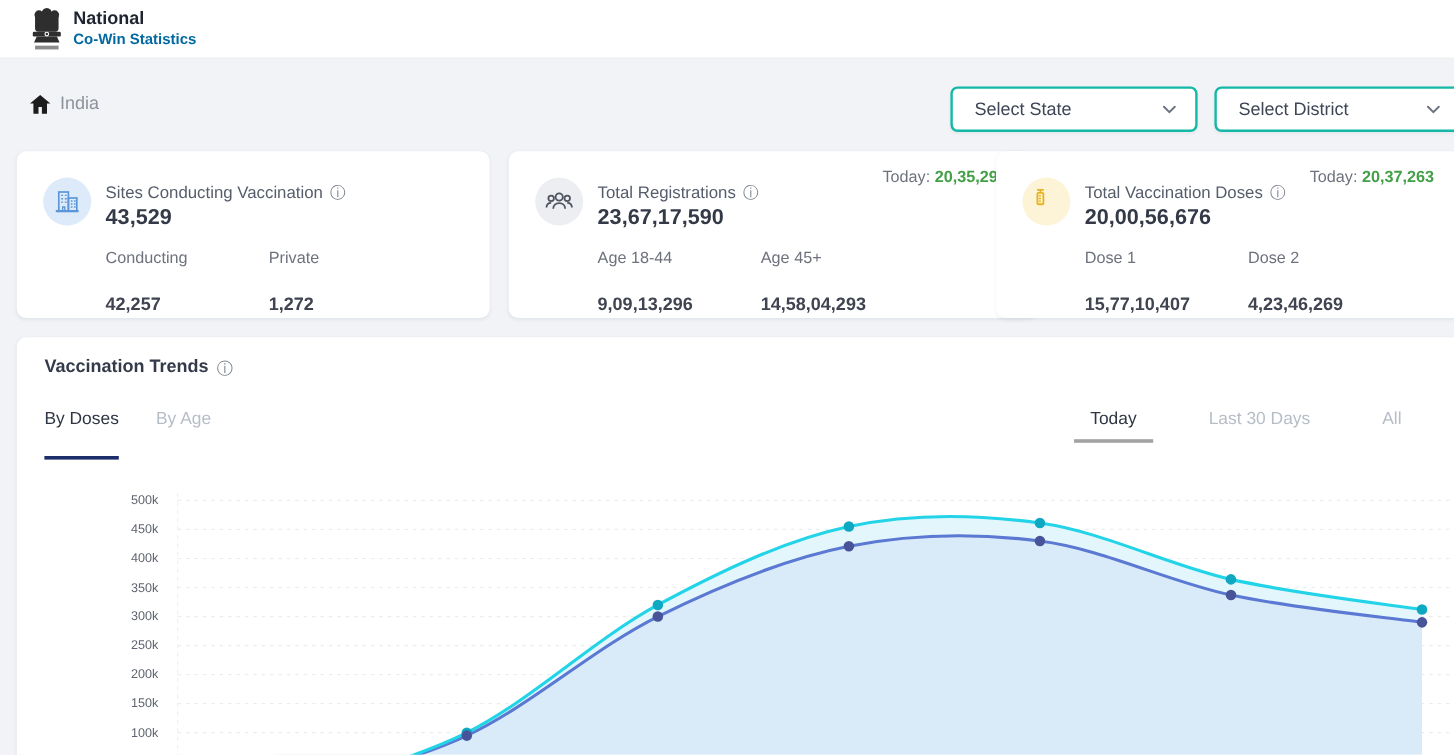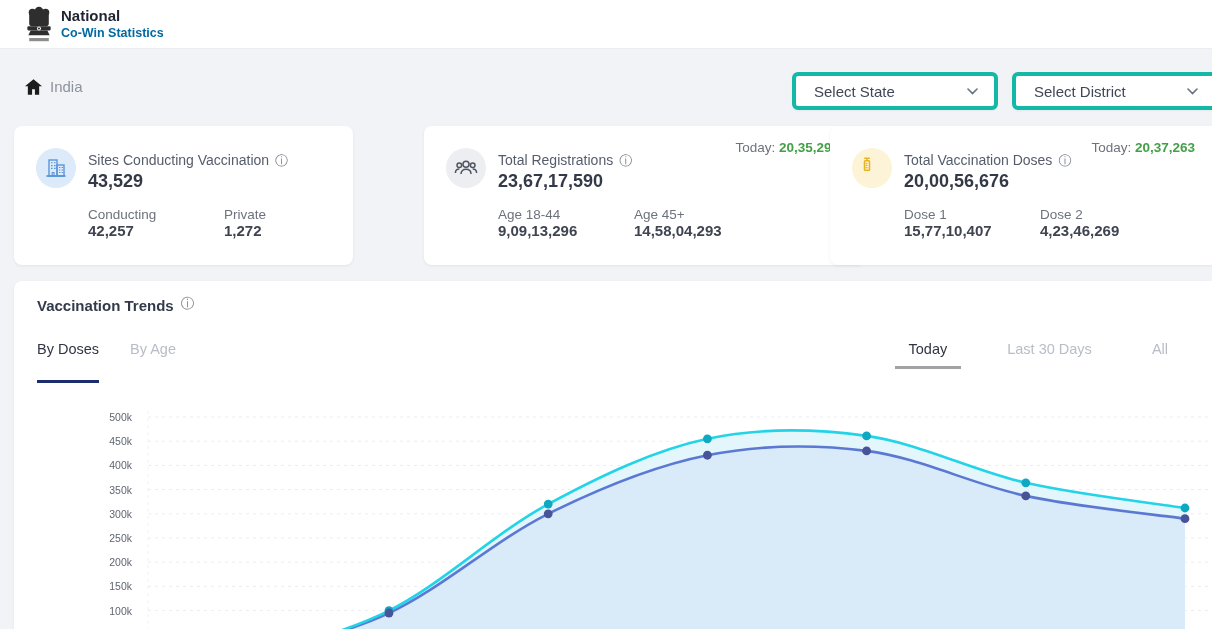--- a/index.html
+++ b/index.html
@@ -10,47 +10,47 @@
   .topbar { position:absolute; left:0; top:0; width:1212px; height:49px; background:#ffffff; border-bottom:1px solid #ececee; z-index:5; }
   .emblem { position:absolute; left:25px; top:4px; width:28px; height:41px; }
   .brand { position:absolute; left:61px; top:6px; }
   .brand-title { font-size:15px; font-weight:bold; color:#1f2430; line-height:19px; }
   .brand-sub { font-size:12.5px; color:#0369a1; line-height:16px;font-weight:bold; }
 
   
   .crumb { position:absolute; left:25px; top:78px; display:flex; align-items:center; gap:8px; cursor:pointer; }
   .crumb-label { font-size:15px; color:#8d939c; }
 
-  .select { position:absolute; top:72px; height:38px; background:#fff; border:4px solid #14b8a6; border-radius:6px; box-shadow:0 1px 2px rgba(40,50,70,.05); display:flex; align-items:center; justify-content:space-between; padding:0 16px 0 18px; cursor:pointer; }
+  .select { position:absolute; top:72px; height:38px; background:#fff; border:2px solid #14b8a6; border-radius:6px; box-shadow:0 1px 2px rgba(40,50,70,.05); display:flex; align-items:center; justify-content:space-between; padding:0 16px 0 18px; cursor:pointer; }
   .select-state { left:792px; width:206px; }
   .select-district { left:1012px; width:206px; }
   .select-label { font-size:15px; color:#3f4655; font-weight:500; }
 
   
   .card { position:absolute; top:126px; height:139px; background:#fff; border-radius:8px; box-shadow:0 1px 3px rgba(40,50,70,.07); }
-  .card-sites { left:14px; width:339px; }
+  .card-sites { left:14px; width:394px; }
   .card-reg { left:424px; width:441px; }
   .card-dose { left:830px; width:391px; }
   .icon-circle { position:absolute; left:22px; top:22px; width:40px; height:40px; border-radius:50%; display:flex; align-items:center; justify-content:center; }
   .ic-blue { background:#ddeafa; }
   .ic-gray { background:#eceef2; }
   .ic-yellow { background:#fdf3d6; }
   .card-title-row { position:absolute; left:74px; top:26px; font-size:14px; color:#555d6b; display:flex; align-items:center; gap:6px; white-space:nowrap; }
   .info { font-size:13px; color:#7c828c; cursor:pointer; line-height:1; }
   .card-value { position:absolute; left:74px; top:45px; font-size:18px; font-weight:bold; color:#333947; }
   .today-row { position:absolute; right:26px; top:14px; font-size:13.5px; color:#6d727c; white-space:nowrap; }
   .today-val { font-weight:bold; color:#43a047; }
   .col { position:absolute; top:81px; }
   .col1 { left:74px; } .col2 { left:210px; }
   .col-label { font-size:13.5px; color:#6d727c; }
-  .col-value { font-size:15px; font-weight:bold; color:#3f4450; margin-top:0; }
+  .col-value { font-size:15px; font-weight:bold; color:#3f4450; margin-top:23px; }
 
   
   .trends { position:absolute; left:14px; top:281px; width:1210px; height:420px; background:#fff; border-radius:8px 8px 0 0; box-shadow:0 1px 3px rgba(40,50,70,.07); }
-  .trends-title-row { position:absolute; left:23px; top:16px; font-size:15px; font-weight:bold; color:#333a49; display:flex; align-items:flex-start; gap:7px; }
+  .trends-title-row { position:absolute; left:23px; top:16px; font-size:15px; font-weight:bold; color:#333a49; display:flex; align-items:flex-end; gap:7px; }
   .trends-title-row .info { font-weight:normal; font-size:13.5px; }
   .tab { position:absolute; top:60px; font-size:14.5px; color:#b7bdc7; padding-bottom:23px; cursor:pointer; }
   .tab.active { color:#2f3542; border-bottom:3px solid #1b2d6b; }
   .tab-doses { left:23px; } .tab-age { left:116px; }
   .ranges { position:absolute; top:60px; right:42px; display:flex; gap:32px; }
   .range { font-size:14.5px; color:#b7bdc7; padding:0 14px 9px 14px; cursor:pointer; }
   .range.active { color:#2f3542; border-bottom:3px solid #a3a3a3; }
 
   .chart-wrap { position:absolute; left:0; top:124px; width:1210px; height:224px; }
   .chart-wrap svg { position:absolute; left:0; top:0; }

